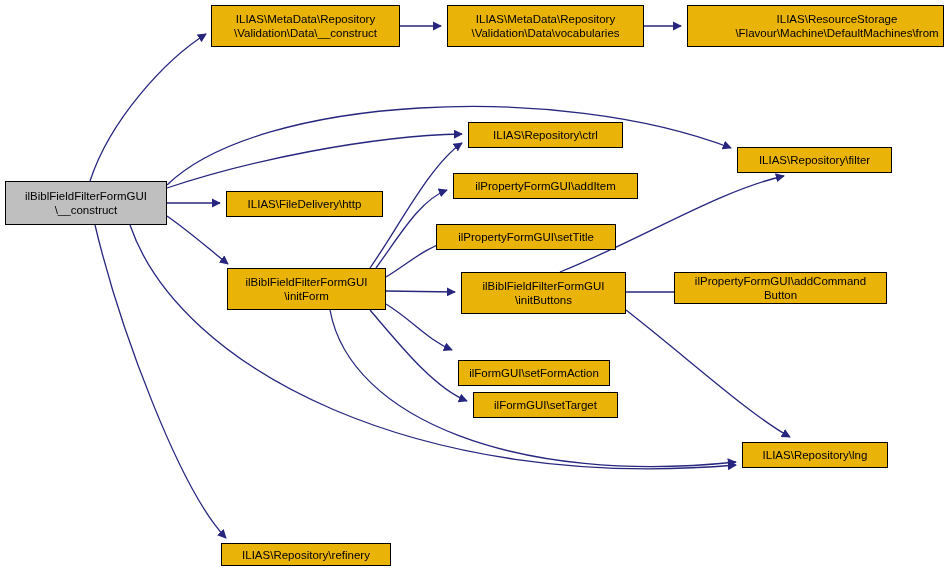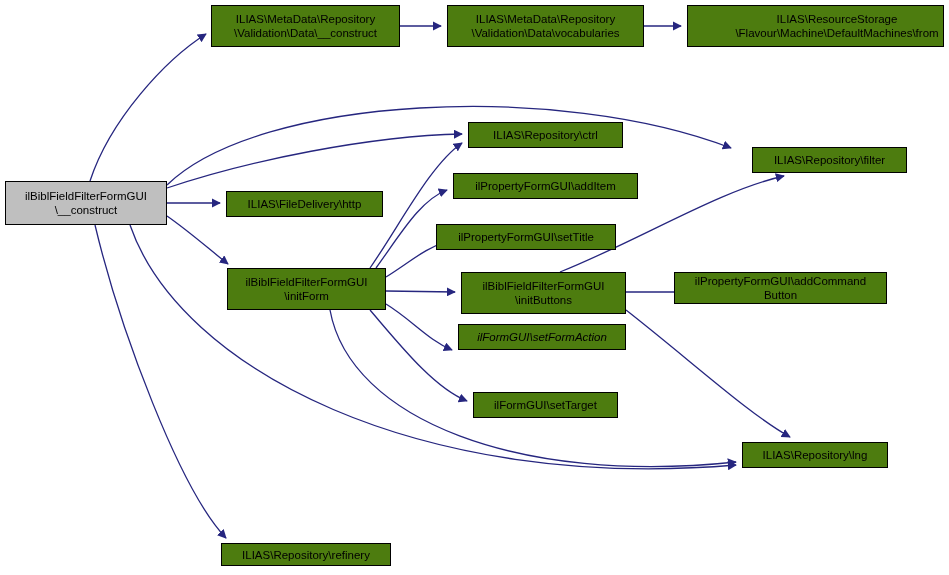--- a/index.html
+++ b/index.html
@@ -21,21 +21,21 @@
     position: absolute;
     left: 0;
     top: 0;
     width: 949px;
     height: 575px;
   }
   .node {
     position: absolute;
     box-sizing: border-box;
     border: 1px solid #000000;
-    background: #4d7c0f;
+    background: #eab308;
     color: #000000;
     font-size: 11.5px;
     line-height: 14px;
     text-align: center;
     display: flex;
     align-items: center;
     justify-content: center;
     white-space: pre;
     z-index: 2;
   }
@@ -113,21 +113,21 @@
   <div class="node" style="left:447px; top:5px; width:197px; height:42px;">
     <span>ILIAS\MetaData\Repository
 \Validation\Data\vocabularies</span>
   </div>
 
   <div class="node" style="left:687px; top:5px; width:257px; height:42px;padding-left:43px;">
     <span>ILIAS\ResourceStorage
 \Flavour\Machine\DefaultMachines\from</span>
   </div>
 
-  <div class="node" style="left:737px; top:147px; width:155px; height:26px;margin-left:15px;">
+  <div class="node" style="left:737px; top:147px; width:155px; height:26px;">
     <span>ILIAS\Repository\filter</span>
   </div>
 
   <div class="node" style="left:468px; top:122px; width:155px; height:26px;">
     <span>ILIAS\Repository\ctrl</span>
   </div>
 
   <div class="node" style="left:226px; top:191px; width:157px; height:26px;">
     <span>ILIAS\FileDelivery\http</span>
   </div>
@@ -148,21 +148,21 @@
   <div class="node" style="left:461px; top:272px; width:165px; height:42px;">
     <span>ilBiblFieldFilterFormGUI
 \initButtons</span>
   </div>
 
   <div class="node" style="left:674px; top:272px; width:213px; height:32px;justify-content:center;">
     <span>ilPropertyFormGUI\addCommand
 Button</span>
   </div>
 
-  <div class="node" style="left:458px; top:324px; width:168px; height:26px;font-style:italic;">
+  <div class="node" style="left:458px; top:360px; width:152px; height:26px;">
     <span>ilFormGUI\setFormAction</span>
   </div>
 
   <div class="node" style="left:473px; top:392px; width:145px; height:26px;">
     <span>ilFormGUI\setTarget</span>
   </div>
 
   <div class="node" style="left:742px; top:442px; width:146px; height:26px;">
     <span>ILIAS\Repository\lng</span>
   </div>

